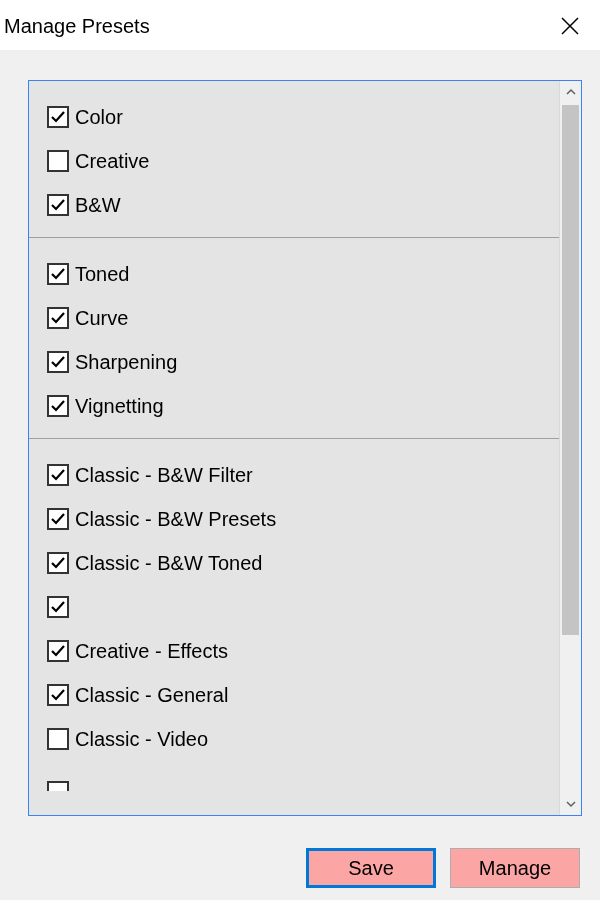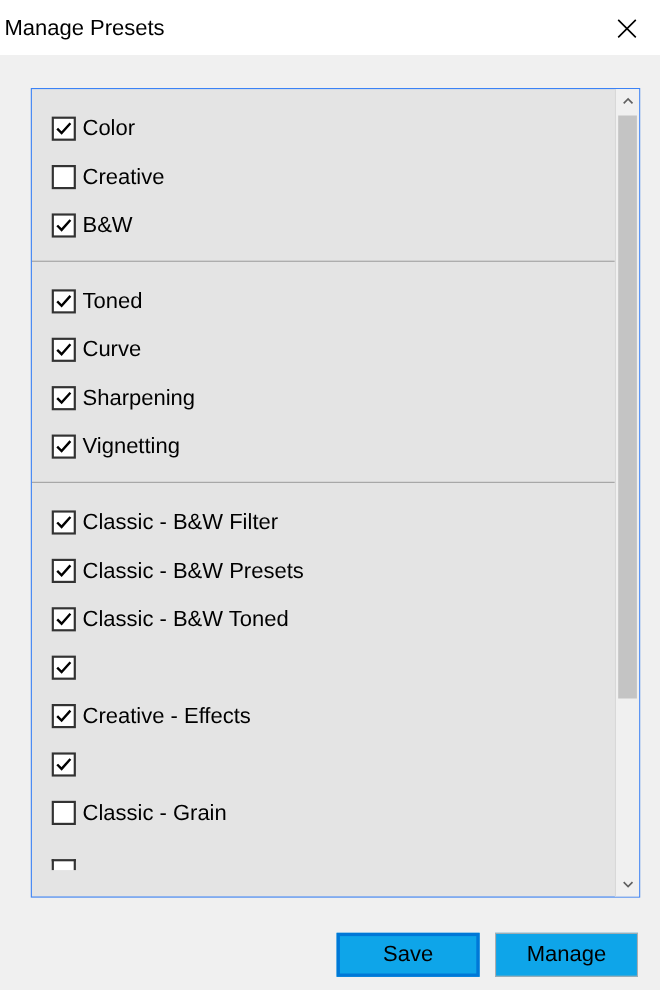--- a/index.html
+++ b/index.html
@@ -126,21 +126,21 @@
     }
     .button-row {
       display: flex;
       justify-content: flex-end;
       gap: 14px;
       padding: 16px 2px 0 0;
     }
     .btn {
       min-width: 130px;
       height: 40px;
-      background: #0ea5e9;
+      background: #fca5a5;
       border: 1px solid #adadad;
       font-size: 20px;
       color: #000000;
       cursor: pointer;
       display: flex;
       align-items: center;
       justify-content: center;
       font-family: inherit;
       margin-top: 16px;
     }
@@ -273,24 +273,25 @@
                 </svg>
               </div>
               <span class="item-label">Creative - Effects</span>
             </div>
             <div class="item">
               <div class="checkbox checked">
                 <svg viewBox="0 0 16 16">
                   <path d="M2 8 L6 12 L14 3" stroke="#000" stroke-width="2.2" fill="none"></path>
                 </svg>
               </div>
+              <span class="item-label">Classic - General</span>
             </div>
             <div class="item">
               <div class="checkbox"></div>
-              <span class="item-label">Classic - Grain</span>
+              <span class="item-label">Classic - Video</span>
             </div>
           </div>
         </div>
       <div class="group partial-group">
         <div class="partial-checkbox"></div>
       </div>
     </div>
     <div class="scrollbar">
       <div class="scroll-arrow">
         <svg viewBox="0 0 12 12">

